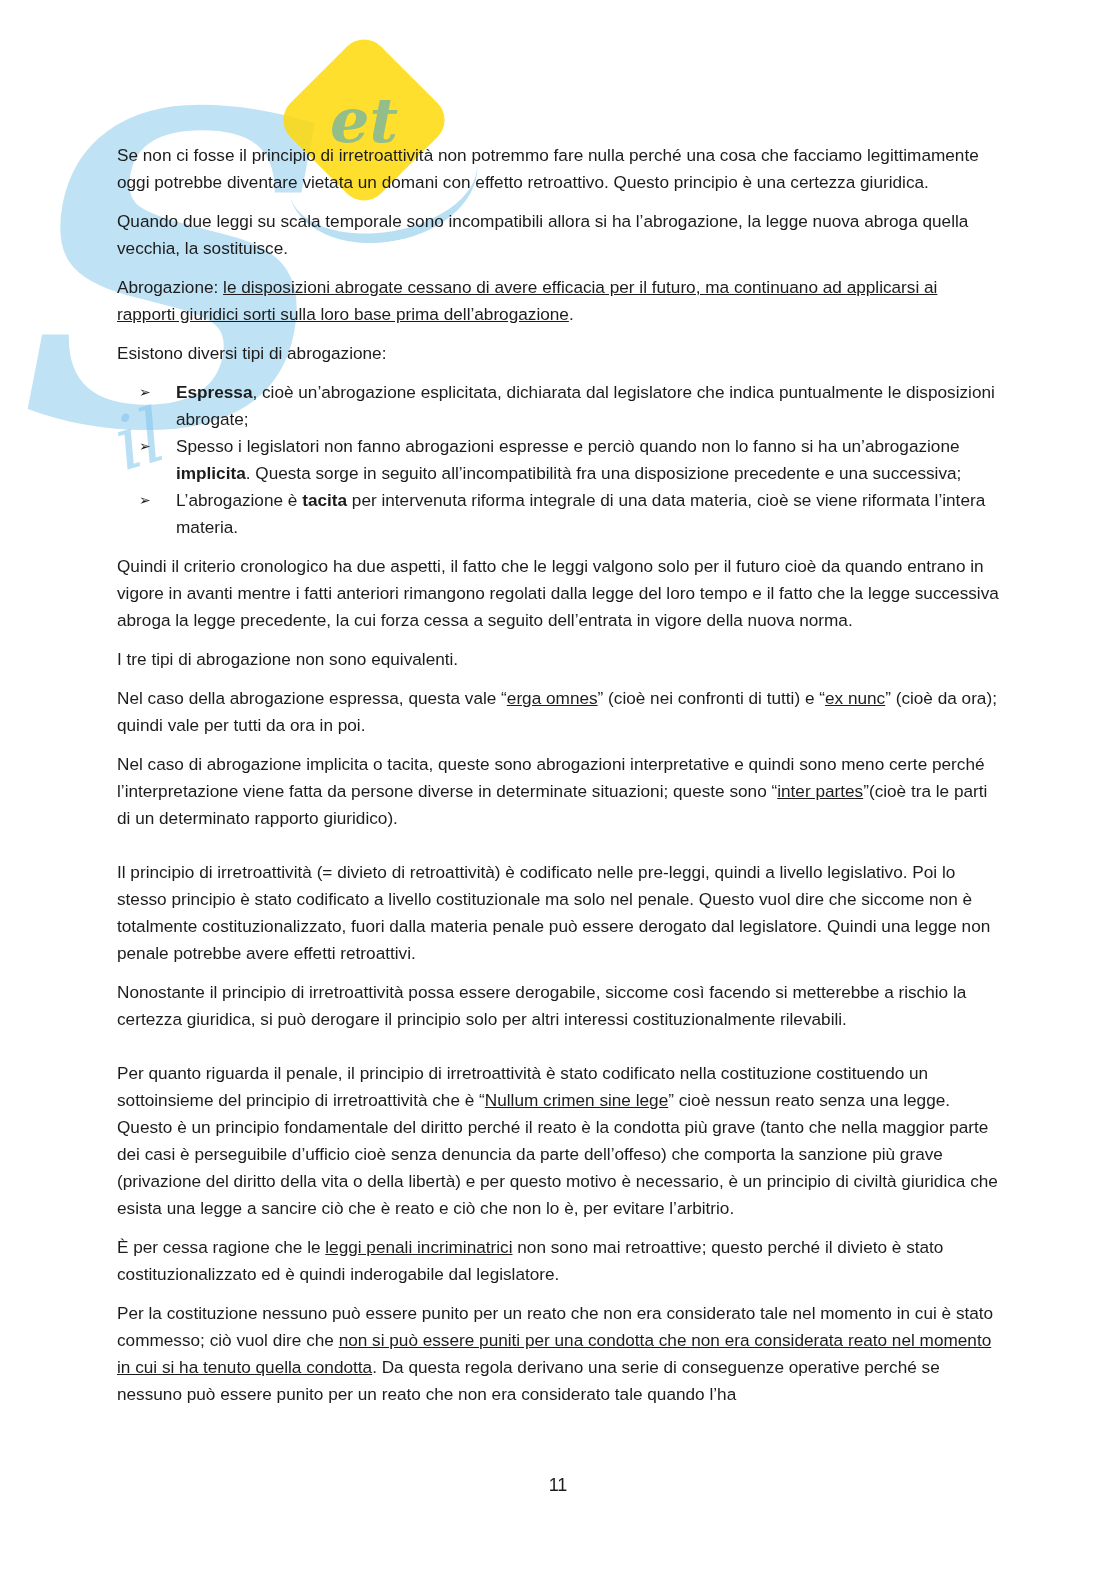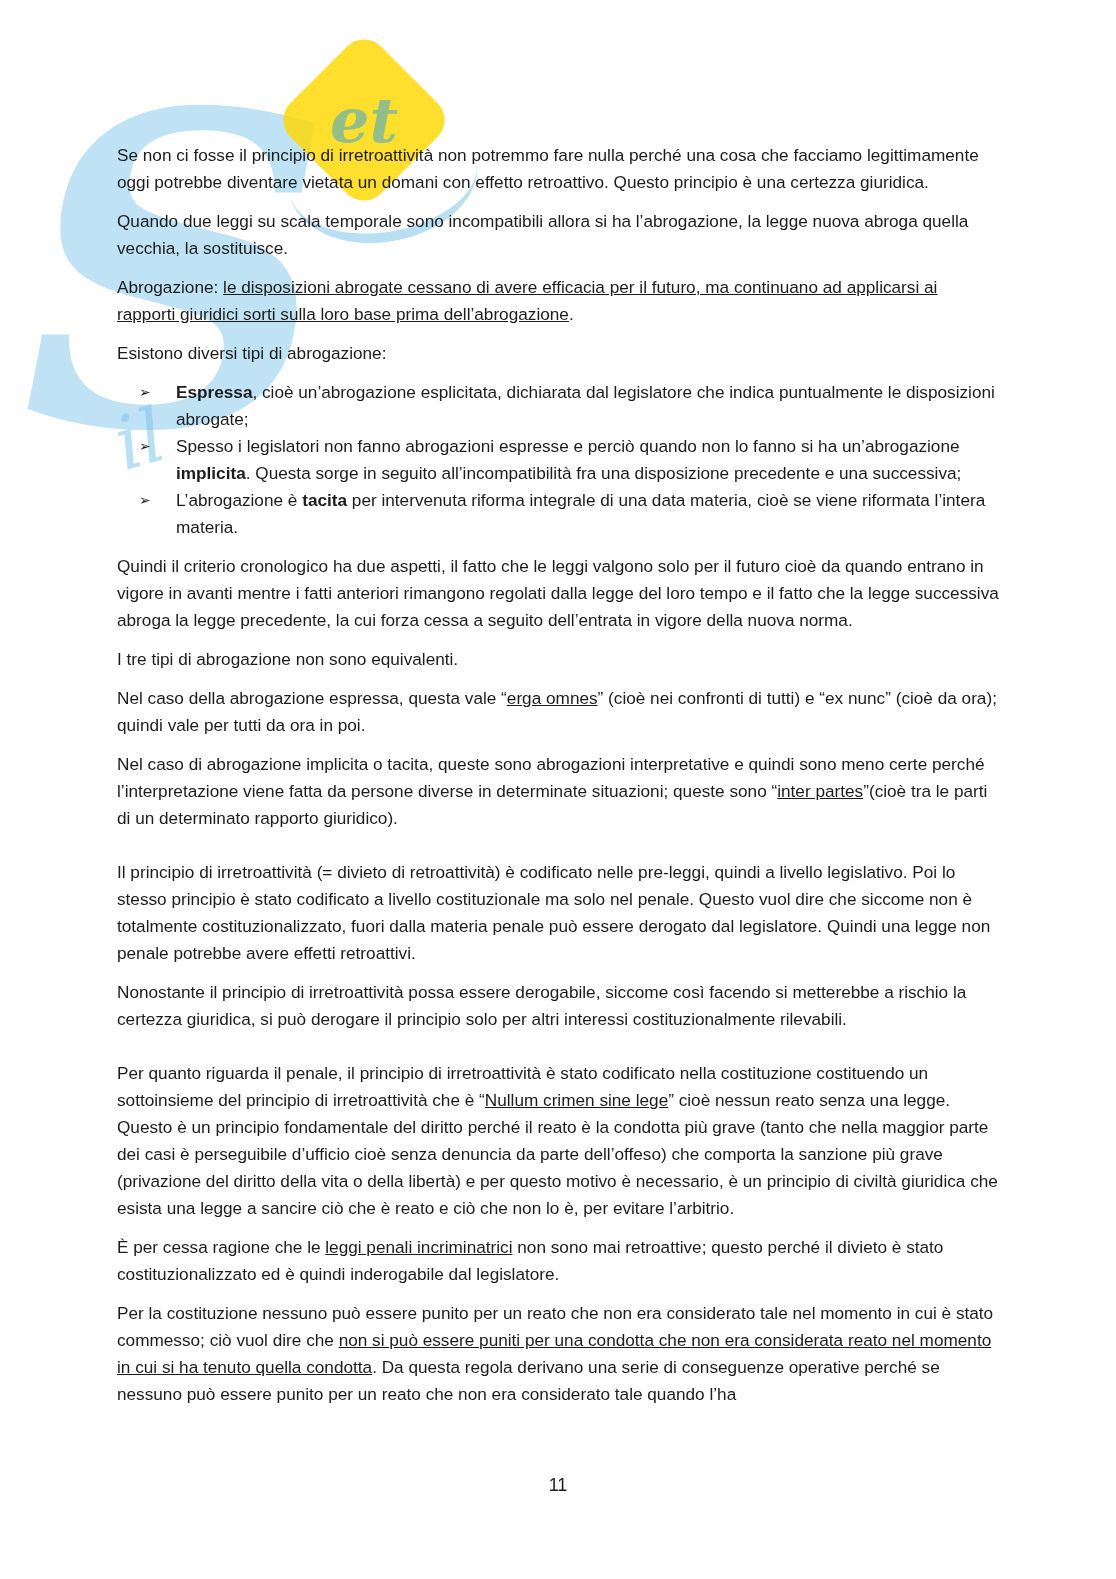--- a/index.html
+++ b/index.html
@@ -107,21 +107,21 @@
           <span class="bullet">➢</span>
           <span class="li-body"><span>L’abrogazione è </span><span style="font-weight: 700;">tacita</span><span> per intervenuta riforma integrale di una data materia, cioè se viene riformata l’intera materia.</span></span>
         </li>
       </ul>
     </div>
     <div class="section gap-small">
       <p><span>Quindi il criterio cronologico ha due aspetti, il fatto che le leggi valgono solo per il futuro cioè da quando entrano in vigore in avanti mentre i fatti anteriori rimangono regolati dalla legge del loro tempo e il fatto che la legge successiva abroga la legge precedente, la cui forza cessa a seguito dell’entrata in vigore della nuova norma.</span></p>
     </div>
     <div class="section gap-small">
       <p><span>I tre tipi di abrogazione non sono equivalenti.</span></p>
-      <p><span>Nel caso della abrogazione espressa, questa vale “</span><span style="text-decoration: underline;">erga omnes</span><span>” (cioè nei confronti di tutti) e “</span><span style="">ex nunc</span><span>” (cioè da ora); quindi vale per tutti da ora in poi.</span></p>
+      <p><span>Nel caso della abrogazione espressa, questa vale “</span><span style="text-decoration: underline;">erga omnes</span><span>” (cioè nei confronti di tutti) e “</span><span style="text-decoration: underline;">ex nunc</span><span>” (cioè da ora); quindi vale per tutti da ora in poi.</span></p>
       <p><span>Nel caso di abrogazione implicita o tacita, queste sono abrogazioni interpretative e quindi sono meno certe perché l’interpretazione viene fatta da persone diverse in determinate situazioni; queste sono “</span><span style="text-decoration: underline;">inter partes</span><span>”(cioè tra le parti di un determinato rapporto giuridico).</span></p>
     </div>
     <div class="section gap-large">
       <p><span>Il principio di irretroattività (= divieto di retroattività) è codificato nelle pre-leggi, quindi a livello legislativo. Poi lo stesso principio è stato codificato a livello costituzionale ma solo nel penale. Questo vuol dire che siccome non è totalmente costituzionalizzato, fuori dalla materia penale può essere derogato dal legislatore. Quindi una legge non penale potrebbe avere effetti retroattivi.</span></p>
       <p><span>Nonostante il principio di irretroattività possa essere derogabile, siccome così facendo si metterebbe a rischio la certezza giuridica, si può derogare il principio solo per altri interessi costituzionalmente rilevabili.</span></p>
     </div>
     <div class="section gap-large">
       <p><span>Per quanto riguarda il penale, il principio di irretroattività è stato codificato nella costituzione costituendo un sottoinsieme del principio di irretroattività che è “</span><span style="text-decoration: underline;">Nullum crimen sine lege</span><span>” cioè nessun reato senza una legge. Questo è un principio fondamentale del diritto perché il reato è la condotta più grave (tanto che nella maggior parte dei casi è perseguibile d’ufficio cioè senza denuncia da parte dell’offeso) che comporta la sanzione più grave (privazione del diritto della vita o della libertà) e per questo motivo è necessario, è un principio di civiltà giuridica che esista una legge a sancire ciò che è reato e ciò che non lo è, per evitare l’arbitrio.</span></p>
       <p><span>È per cessa ragione che le </span><span style="text-decoration: underline;">leggi penali incriminatrici</span><span> non sono mai retroattive; questo perché il divieto è stato costituzionalizzato ed è quindi inderogabile dal legislatore.</span></p>
       <p><span>Per la costituzione nessuno può essere punito per un reato che non era considerato tale nel momento in cui è stato commesso; ciò vuol dire che </span><span style="text-decoration: underline;">non si può essere puniti per una condotta che non era considerata reato nel momento in cui si ha tenuto quella condotta</span><span>. Da questa regola derivano una serie di conseguenze operative perché se nessuno può essere punito per un reato che non era considerato tale quando l’ha</span></p>

